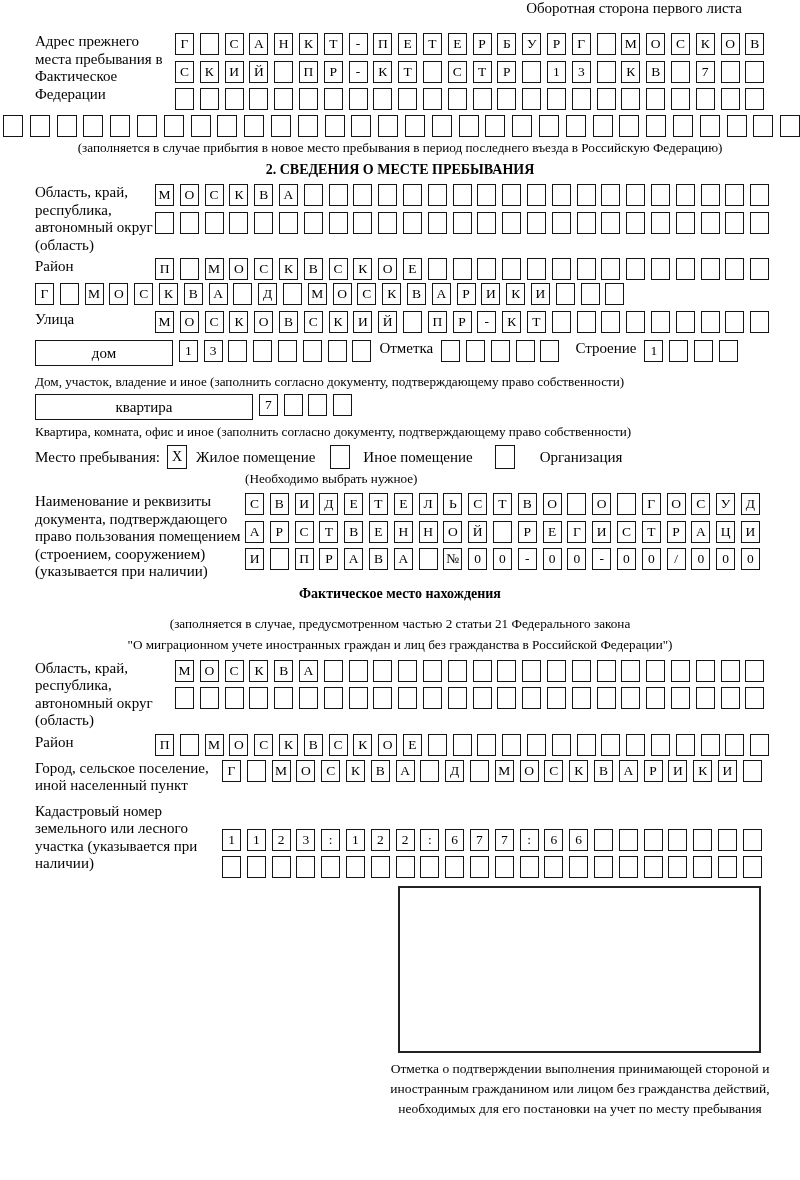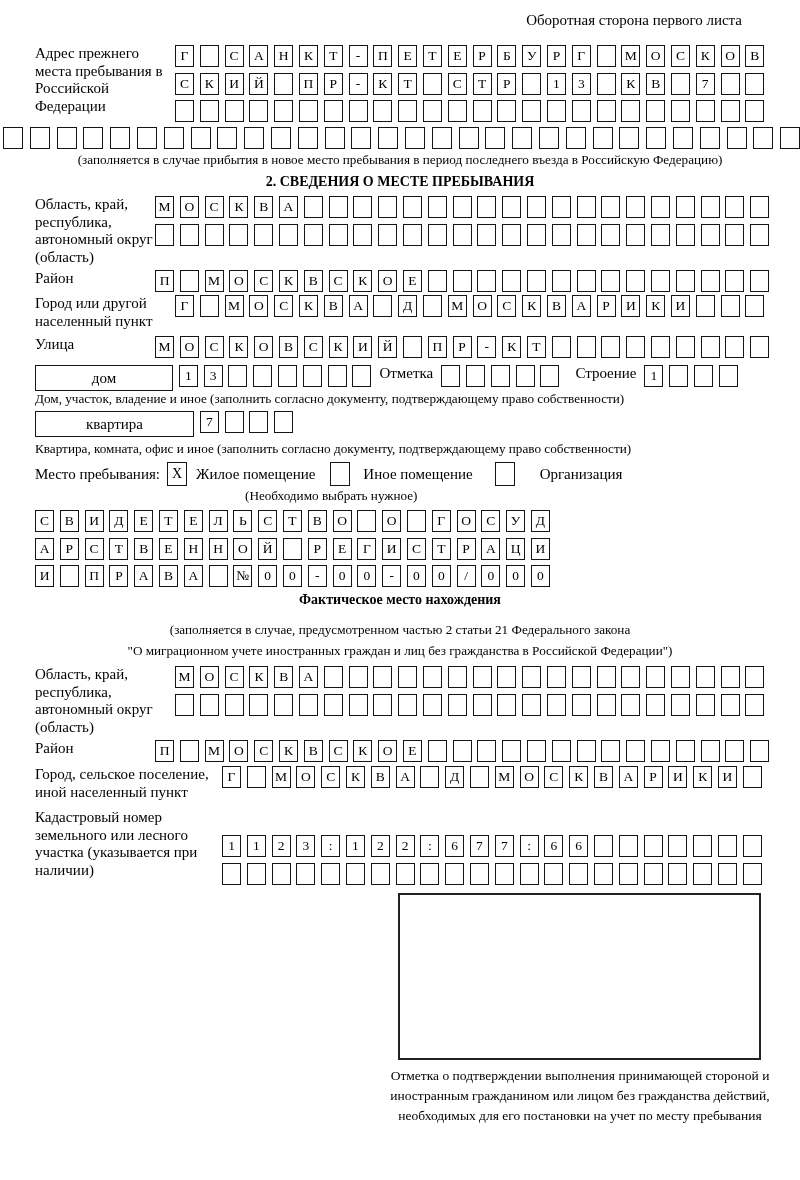--- a/index.html
+++ b/index.html
@@ -1,49 +1,49 @@
 <!DOCTYPE html>
 <html><head>
 <meta charset="utf-8">
 <style>
   html,body{margin:0;padding:0;background:#fff;}
   body{width:800px;height:1180px;overflow:hidden;color:#000;
        font-family:"Liberation Serif", serif;}
-  .hdr{padding-top:12px;padding-right:58px;text-align:right;font-size:15px;}
+  .hdr{padding-right:58px;text-align:right;font-size:15px;}
   .frow{display:flex;margin-left:35px;}
   .flabel{font-size:15px;line-height:17.5px;flex-shrink:0;}
   .w140{width:140px}.w120{width:120px}.w210{width:210px}.w187{width:187px}
   .cells{display:flex;gap:5.8px;}
   .cells .cell{box-sizing:border-box;width:19px;height:22px;border:1.7px solid #151515;
        display:flex;align-items:center;justify-content:center;font-size:13.5px;flex-shrink:0;}
   .gap30{gap:6.8px}.gap30 .cell{width:20px}
   .rowstack{display:flex;flex-direction:column;gap:5.5px;}
   .caption{font-size:13.2px;}
   .center{text-align:center;}
   .title{font-weight:bold;font-size:14px;text-align:center;}
   .vcent{align-items:flex-start;}
   .widebox{box-sizing:border-box;border:1.7px solid #151515;height:26px;display:flex;
        align-items:center;justify-content:center;font-size:15px;flex-shrink:0;}
-  .dombox{width:138px}.kvbox{width:159px}
+  .dombox{width:138px}.kvbox{width:218px}
   .inline-lab{font-size:15px;margin:0 8px;white-space:nowrap;}
   .cbox{box-sizing:border-box;width:20px;height:24px;border:1.7px solid #151515;display:flex;
        align-items:center;justify-content:center;font-size:14px;flex-shrink:0;}
   .optrow{display:flex;align-items:center;margin-left:35px;font-size:15px;}
   .stampbox{margin-left:398px;margin-top:8px;width:363px;height:167px;border:2px solid #222;
        box-sizing:border-box;}
   .stampcap{margin-left:390px;margin-top:6px;width:380px;text-align:center;
        font-size:13.5px;line-height:20px;}
 </style>
 </head>
 <body>
 
 <div class="hdr">Оборотная сторона первого листа</div>
 
 <div class="frow" style="margin-top:16px">
-  <div class="flabel w140">Адрес прежнего места пребывания в Российской Федерации</div>
+  <div class="flabel w140">Адрес прежнего места пребывания в Фактическое Федерации</div>
   <div class="rowstack">
     <div class="cells">
         <span class="cell">Г</span>
         <span class="cell"></span>
         <span class="cell">С</span>
         <span class="cell">А</span>
         <span class="cell">Н</span>
         <span class="cell">К</span>
         <span class="cell">Т</span>
         <span class="cell">-</span>
@@ -239,21 +239,20 @@
       <span class="cell"></span>
       <span class="cell"></span>
       <span class="cell"></span>
       <span class="cell"></span>
       <span class="cell"></span>
       <span class="cell"></span>
     </div>
 </div>
 
 <div class="frow vcent" style="margin-top:3px">
-  <div class="flabel w140">Город или другой населенный пункт</div>
   <div class="cells">
       <span class="cell">Г</span>
       <span class="cell"></span>
       <span class="cell">М</span>
       <span class="cell">О</span>
       <span class="cell">С</span>
       <span class="cell">К</span>
       <span class="cell">В</span>
       <span class="cell">А</span>
       <span class="cell"></span>
@@ -327,21 +326,21 @@
       <span class="cell"></span>
     </div>
   <div class="inline-lab" style="margin-left:16px">Строение</div>
   <div class="cells">
       <span class="cell">1</span>
       <span class="cell"></span>
       <span class="cell"></span>
       <span class="cell"></span>
     </div>
 </div>
-<div class="caption" style="margin-left:35px;margin-top:0">Дом, участок, владение и иное (заполнить согласно документу, подтверждающему право собственности)</div>
+<div class="caption" style="margin-left:35px;margin-top:8px">Дом, участок, владение и иное (заполнить согласно документу, подтверждающему право собственности)</div>
 
 <div class="frow vcent" style="margin-top:4px">
   <div class="widebox kvbox">квартира</div>
   <div class="cells" style="margin-left:5.8px">
       <span class="cell">7</span>
       <span class="cell"></span>
       <span class="cell"></span>
       <span class="cell"></span>
     </div>
 </div>
@@ -352,20 +351,21 @@
   <span class="cbox" style="margin-left:7px">X</span>
   <span style="margin-left:9px">Жилое помещение</span>
   <span class="cbox" style="margin-left:15px"></span>
   <span style="margin-left:13px">Иное помещение</span>
   <span class="cbox" style="margin-left:22px"></span>
   <span style="margin-left:25px">Организация</span>
 </div>
 <div class="caption" style="margin-left:245px;margin-top:2px">(Необходимо выбрать нужное)</div>
 
 <div class="frow" style="margin-top:6px">
+  <div class="flabel w210">Наименование и реквизиты документа, подтверждающего право пользования помещением (строением, сооружением) (указывается при наличии)</div>
   <div class="rowstack">
     <div class="cells">
         <span class="cell">С</span>
         <span class="cell">В</span>
         <span class="cell">И</span>
         <span class="cell">Д</span>
         <span class="cell">Е</span>
         <span class="cell">Т</span>
         <span class="cell">Е</span>
         <span class="cell">Л</span>

